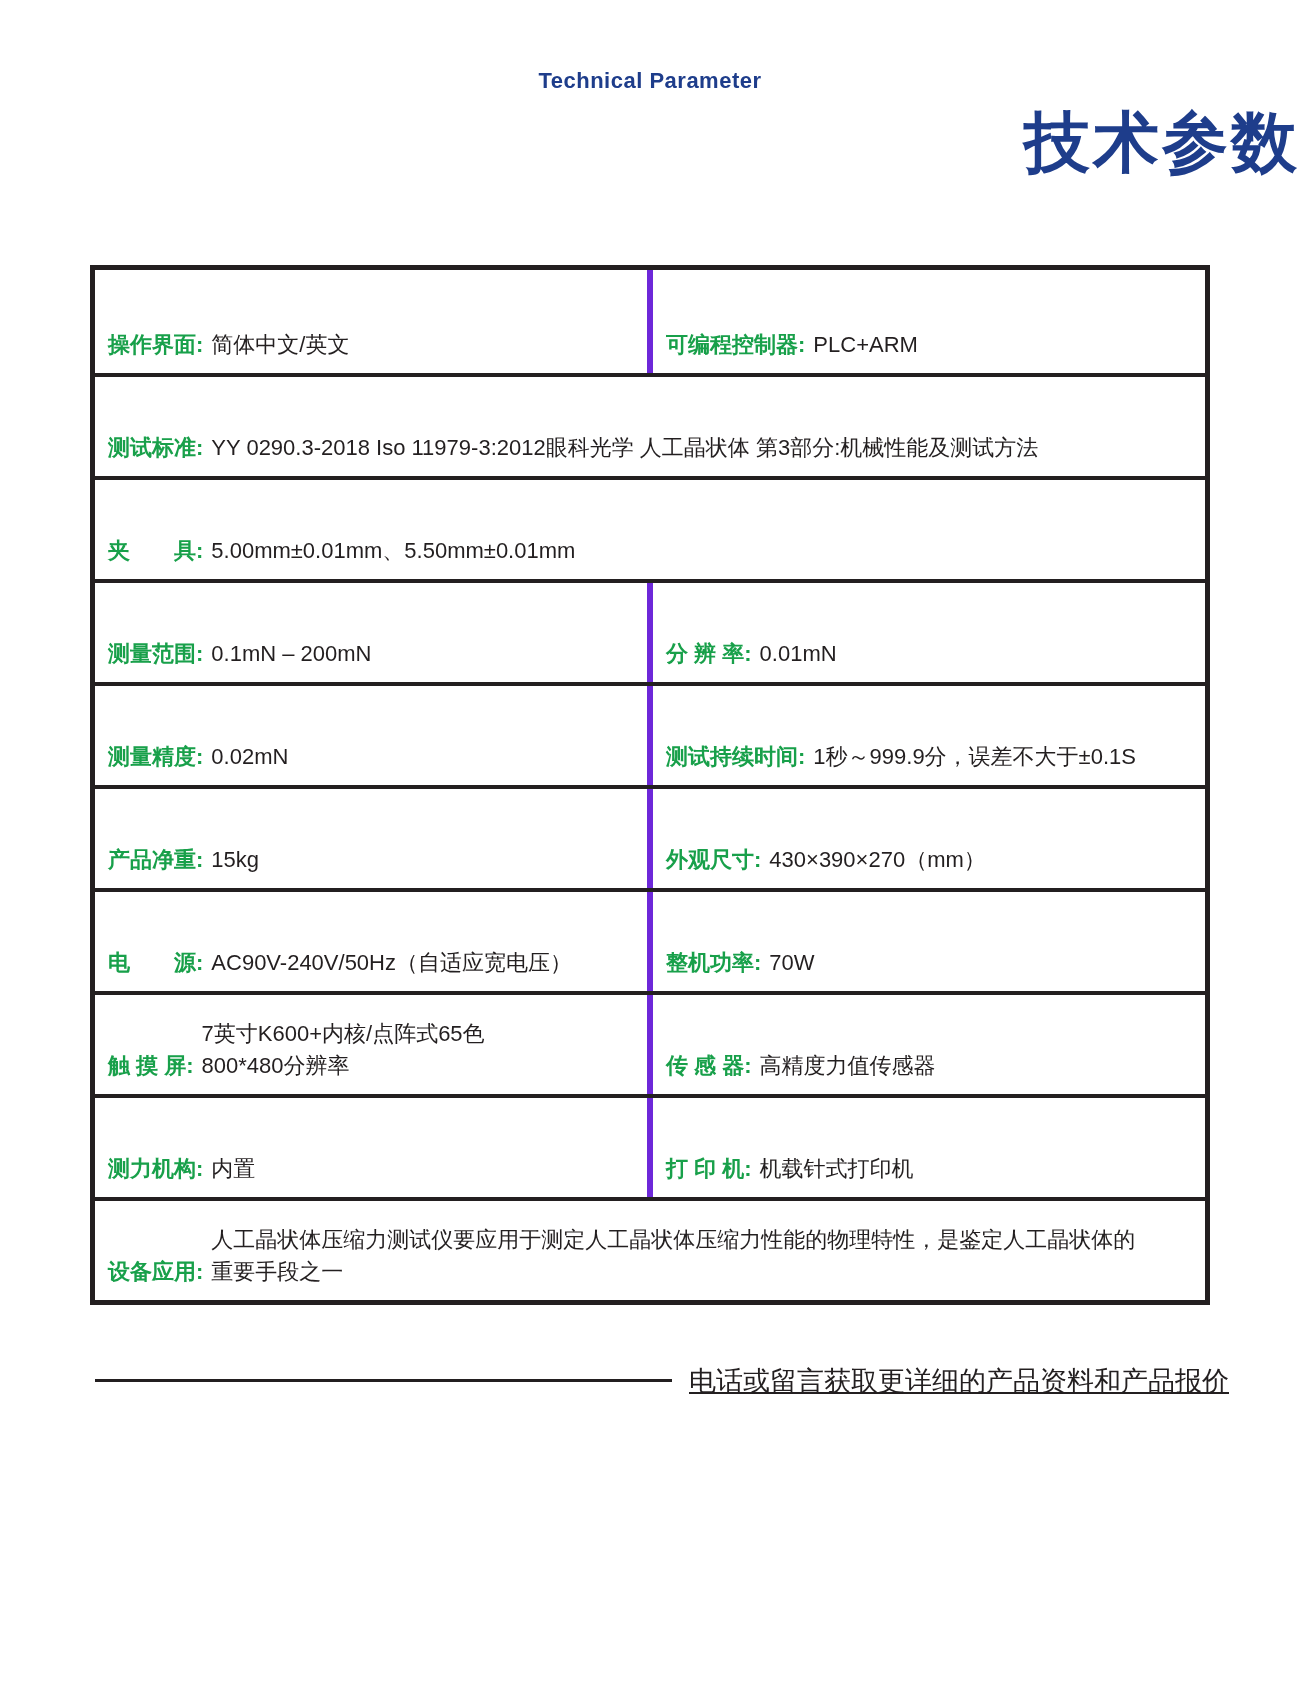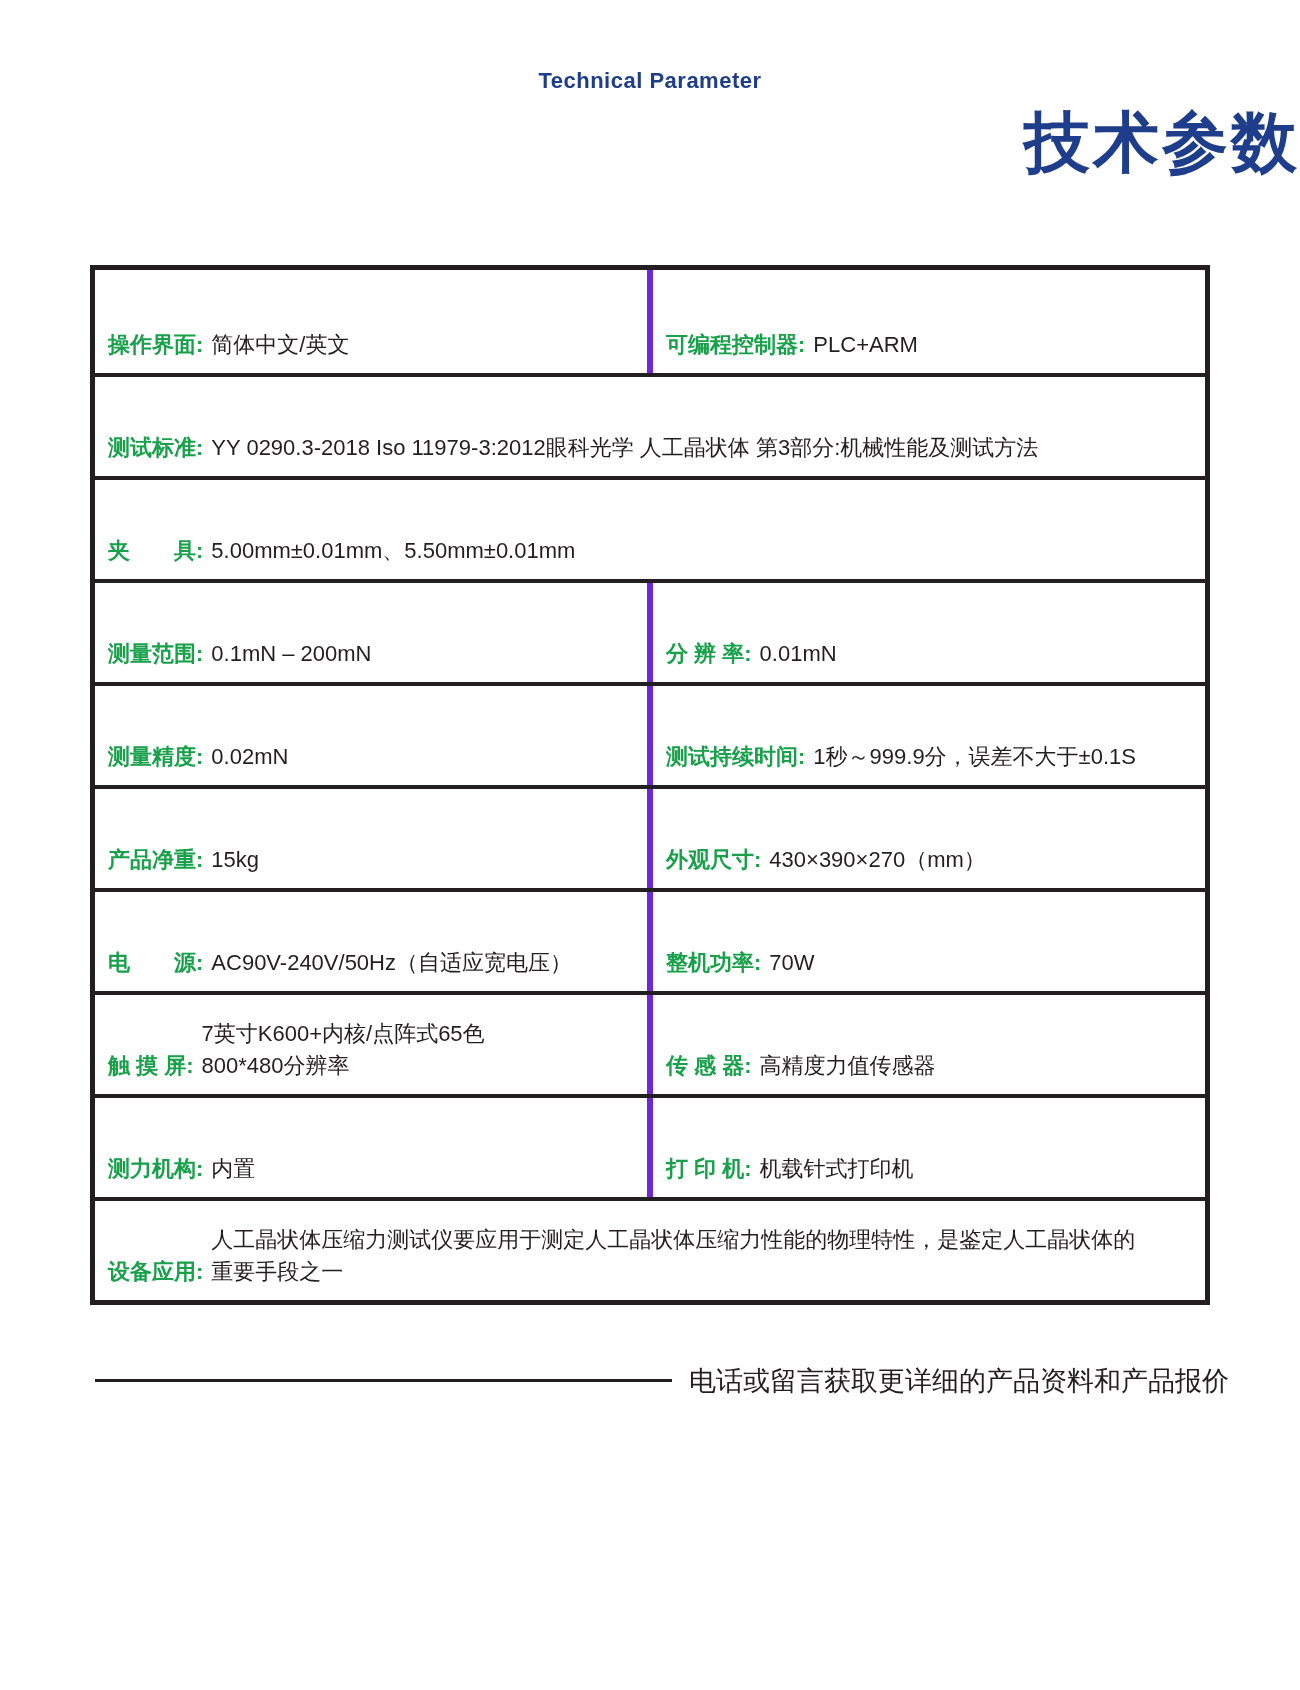--- a/index.html
+++ b/index.html
@@ -59,20 +59,21 @@
     font-size: 22px;
     margin-left: 8px;
     white-space: pre-line;
     line-height: 1.45;
   }
   .footer {
     display: flex;
     align-items: center;
     margin-top: 58px;
     margin-left: 95px;
+    text-decoration: underline;
   }
   .footer-rule {
     width: 577px;
     height: 3px;
     background: #231f20;
     flex: none;
   }
   .footer-note {
     font-size: 27px;
     margin-left: 17px;

